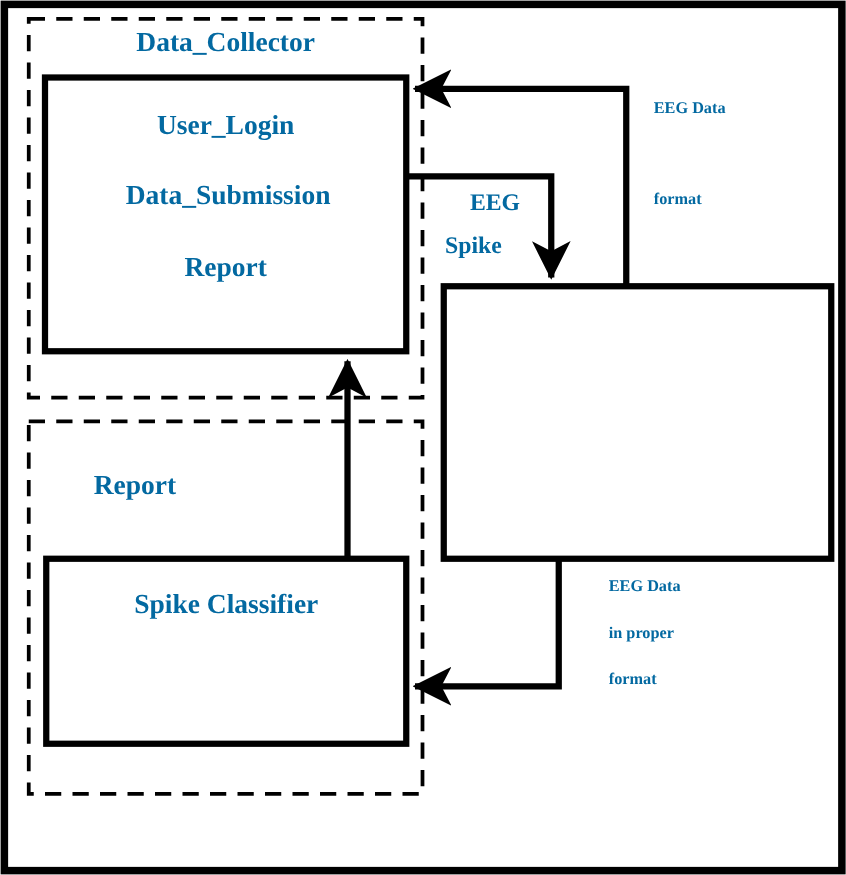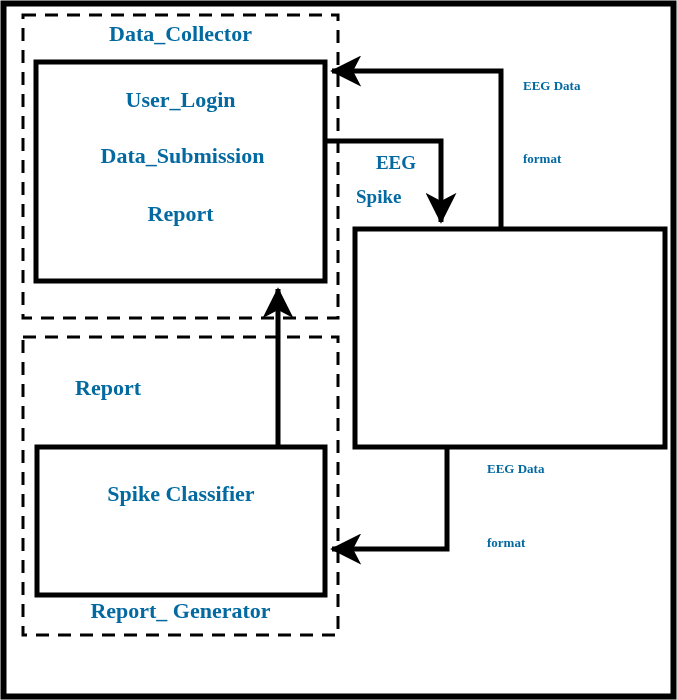--- a/index.html
+++ b/index.html
@@ -92,21 +92,21 @@
 
   <div class="lbl lbl-left sz-small" style="left:356px; top:152px; width:80px;text-align:center;">EEG</div>
   <div class="lbl lbl-left sz-small" style="left:356px; top:186px; width:80px;">Spike</div>
 
   <div class="lbl lbl-left sz-edge" style="left:523px; top:78px; width:150px;">EEG Data</div>
   <div class="lbl lbl-left sz-edge" style="left:523px; top:151px; width:150px;">format</div>
 
 
   <div class="lbl lbl-left sz-box" style="left:75px; top:375px; width:180px;">Report</div>
 
-  <div class="lbl lbl-center sz-box" style="left:37px; top:470px; width:288px;margin-top:11px;">Spike Classifier</div>
+  <div class="lbl lbl-center sz-box" style="left:37px; top:470px; width:288px;">Spike Classifier</div>
 
-  <div class="lbl lbl-center sz-group" style="left:23px; top:598px; width:315px;">Report_ Generator</div>
 
   <div class="lbl lbl-left sz-edge" style="left:487px; top:461px; width:160px;">EEG Data</div>
+  <div class="lbl lbl-left sz-edge" style="left:487px; top:498px; width:160px;">in proper</div>
   <div class="lbl lbl-left sz-edge" style="left:487px; top:535px; width:160px;">format</div>
 
 
 </div>
 
 </body></html>

